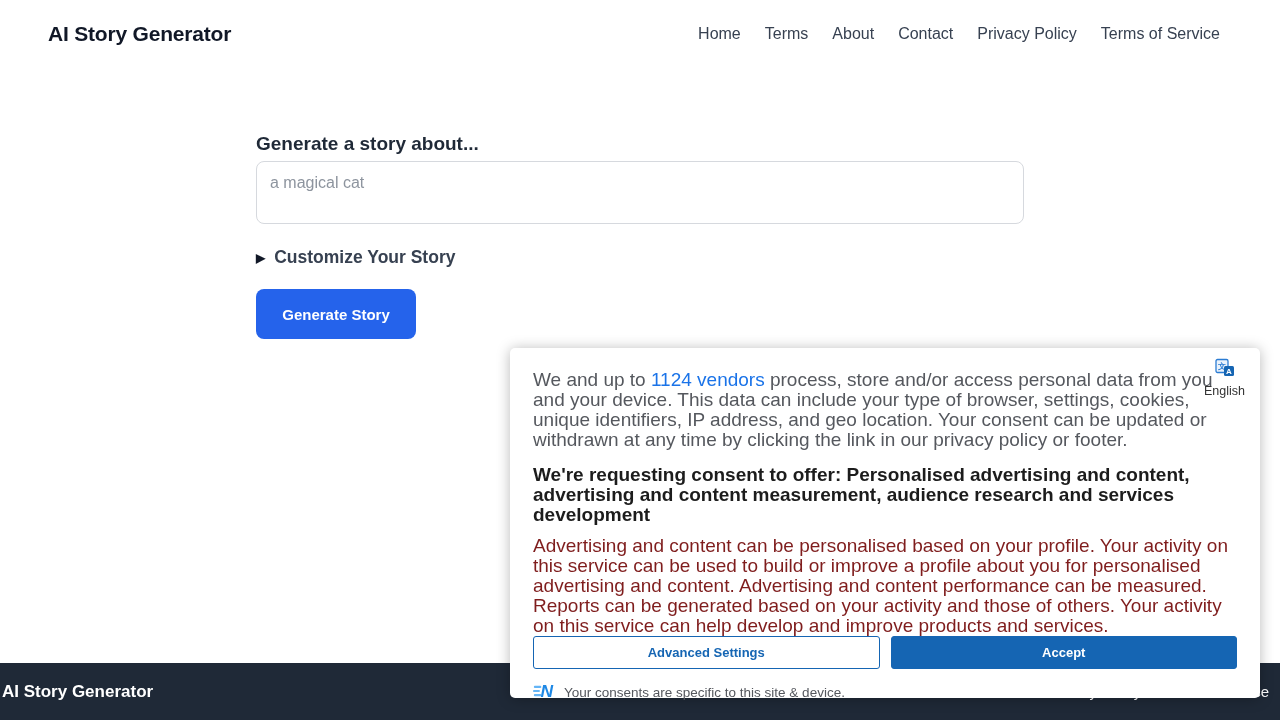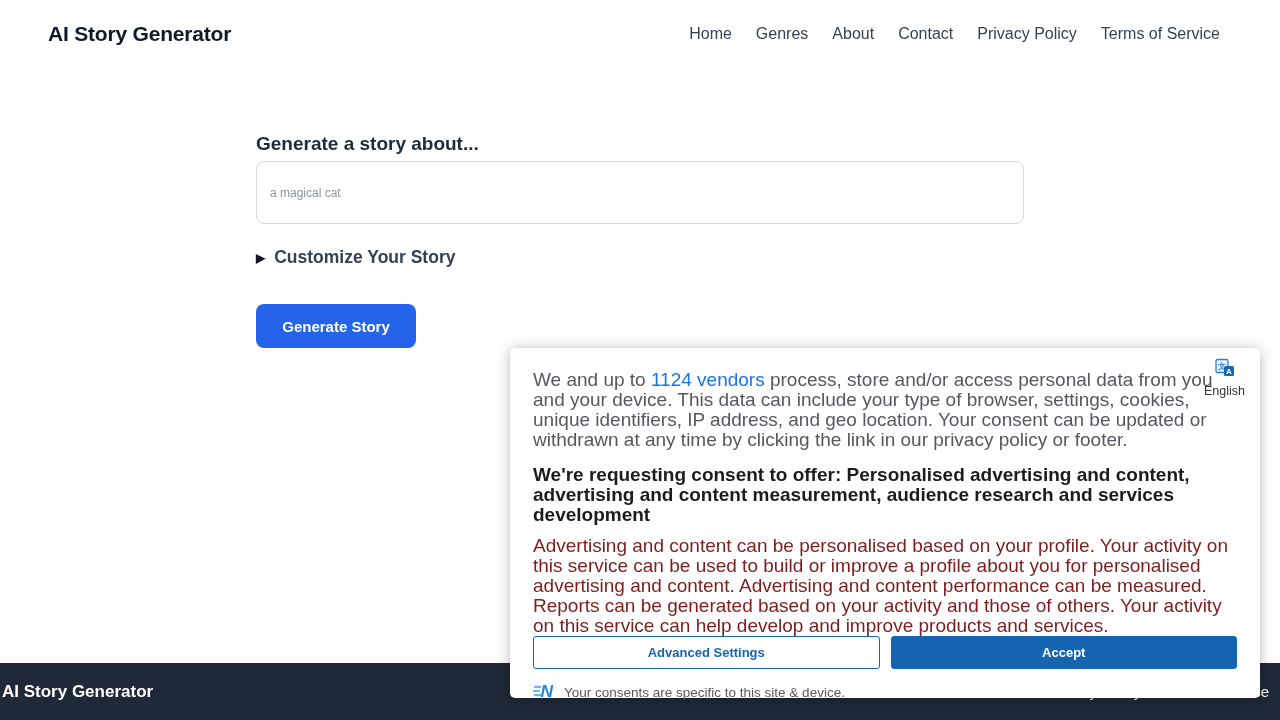--- a/index.html
+++ b/index.html
@@ -42,25 +42,25 @@
   }
   .prompt-heading {
     margin: 0 0 6px;
     font-size: 19px;
     font-weight: 700;
     color: #1f2937;
   }
   .prompt-input {
     width: 100%;
     height: 63px;
-    padding: 24px 13px 10px;
+    padding: 12px 13px 10px;
     border: 1px solid #d6d9de;
     border-radius: 8px;
     font-family: "Liberation Sans", sans-serif;
-    font-size: 12px;
+    font-size: 16px;
     color: #374151;
     resize: none;
     outline: none;
     display: block;
   }
   .prompt-input::placeholder { color: #8d949e; }
   .customize-details { margin-top: 23px; }
   .customize-summary {
     display: flex;
     align-items: center;
@@ -71,23 +71,23 @@
     cursor: pointer;
     list-style: none;
   }
   .customize-summary::-webkit-details-marker { display: none; }
   .disclosure-triangle {
     font-size: 12px;
     color: #111827;
     line-height: 1;
   }
   .generate-btn {
-    margin-top: 36px;
+    margin-top: 21px;
     width: 160px;
-    height: 44px;
+    height: 50px;
     background: #2563eb;
     border: none;
     border-radius: 8px;
     color: #ffffff;
     font-family: "Liberation Sans", sans-serif;
     font-size: 15px;
     font-weight: 700;
     cursor: pointer;
   }
 
@@ -192,21 +192,21 @@
     color: #55585e;
   }
 </style>
 </head>
 <body>
 
 <header class="site-header">
   <div class="site-logo">AI Story Generator</div>
   <nav class="site-nav">
     <a>Home</a>
-    <a>Genres</a>
+    <a>Terms</a>
     <a>About</a>
     <a>Contact</a>
     <a>Privacy Policy</a>
     <a>Terms of Service</a>
   </nav>
 </header>
 
 <main class="main-content">
   <h2 class="prompt-heading">Generate a story about...</h2>
   <textarea class="prompt-input" placeholder="a magical cat" style=""></textarea>

